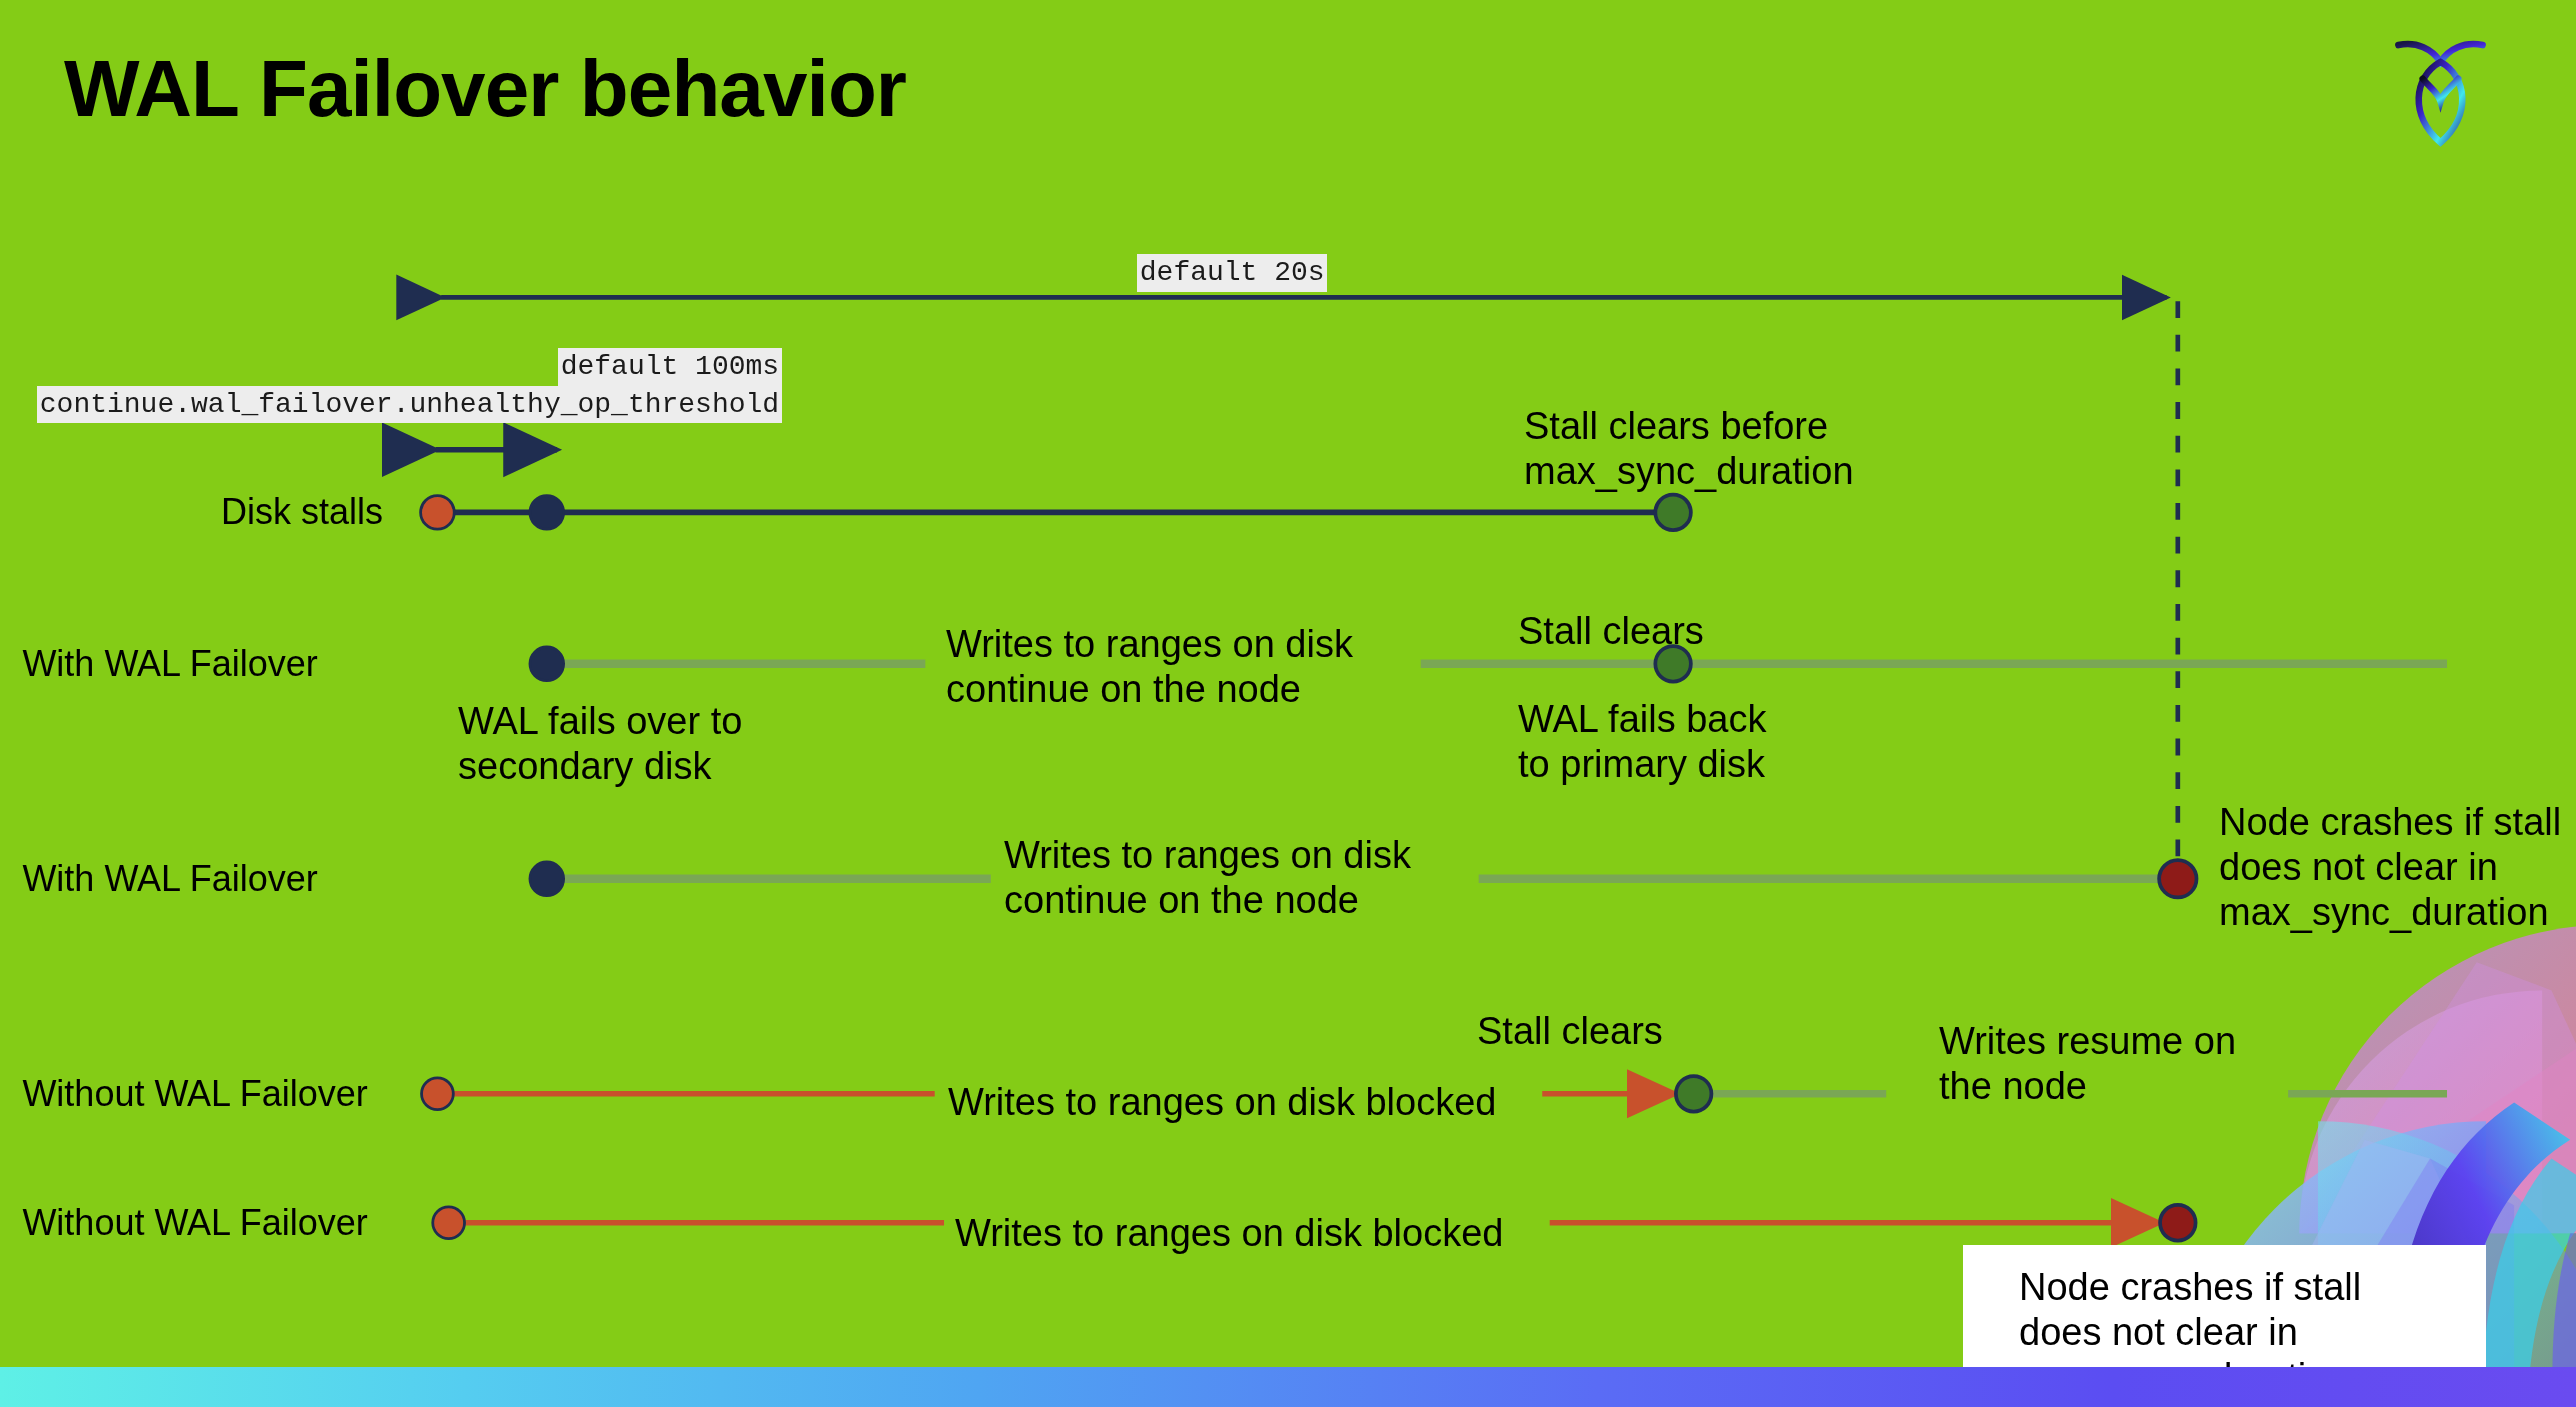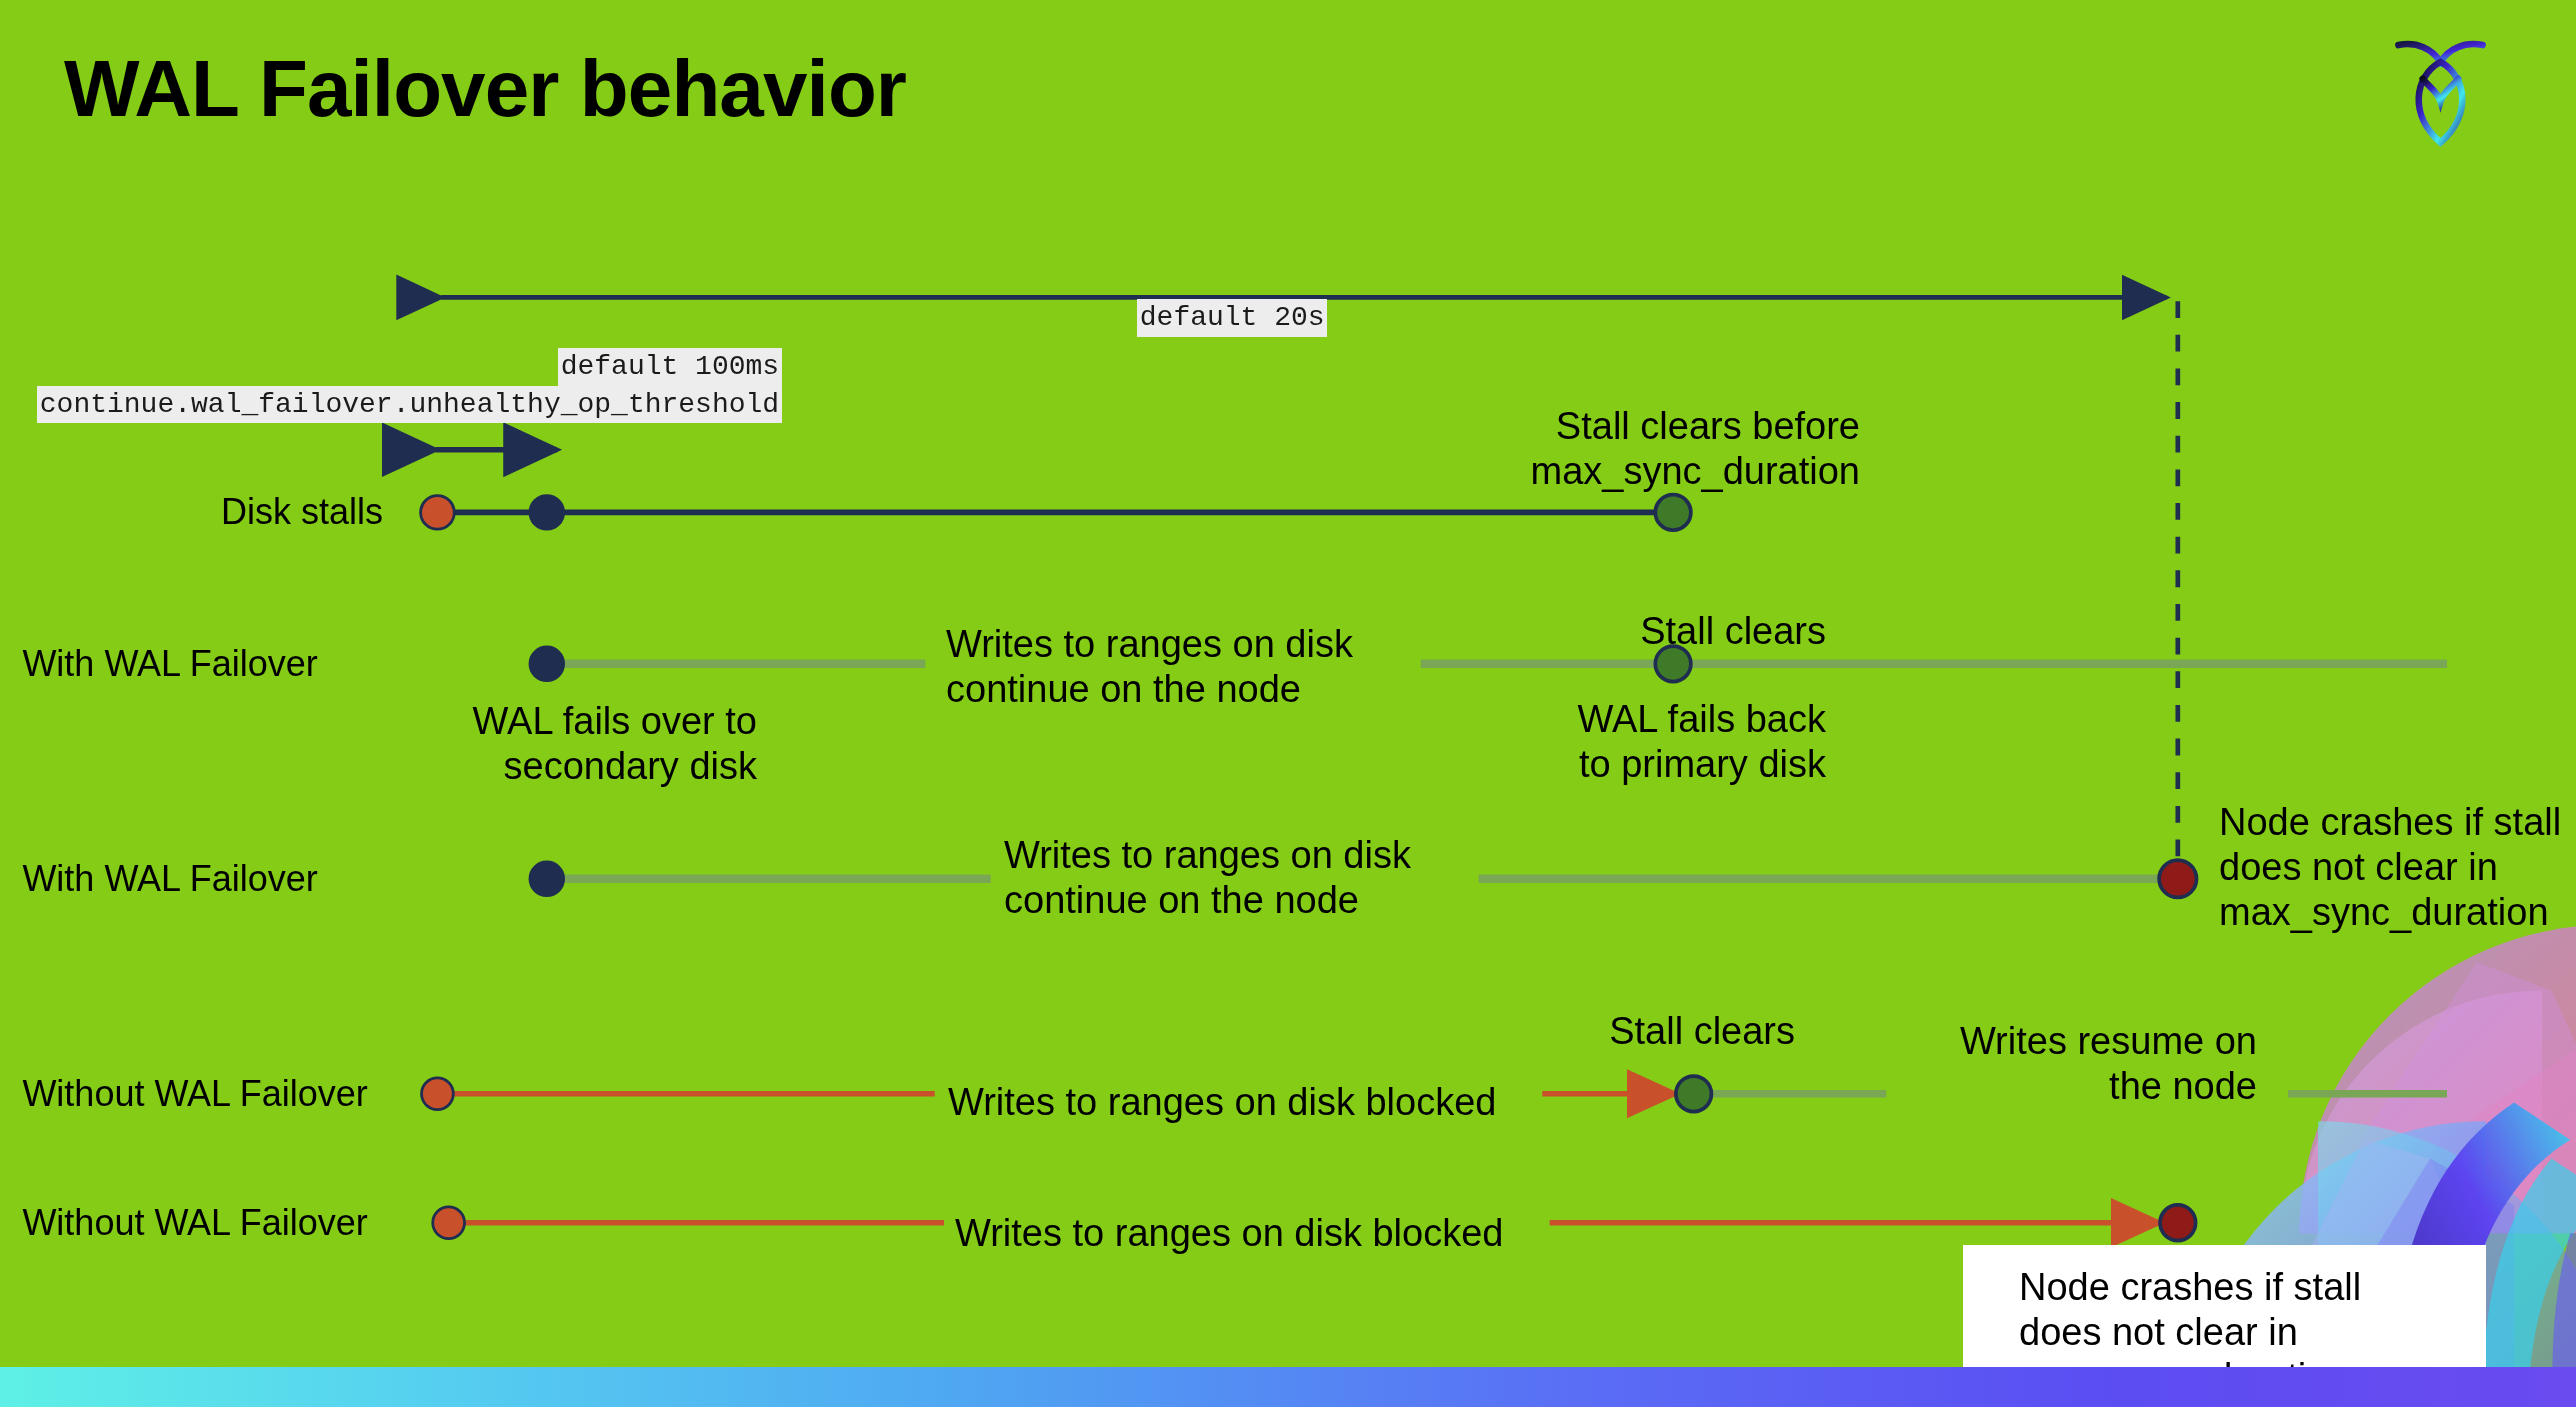--- a/index.html
+++ b/index.html
@@ -18,36 +18,36 @@
     letter-spacing:-0.9px;line-height:1.05;
     white-space:nowrap;
   }
 
   
   .logo{position:absolute;left:2389px;top:30px;width:103px;height:120px;}
 
   
   .codeblk{position:absolute;font-family:"Liberation Mono", monospace;color:#1b1b1b;}
   .codeblk span{background:#ededed;display:inline-block;padding:0.9px 2.8px;line-height:1.28;}
-  .code-top{left:1137px;top:254px;font-size:28px;text-align:left;margin-top:45px;}
+  .code-top{left:1137px;top:254px;font-size:28px;text-align:left;}
   .code-left{left:37px;top:348px;font-size:28px;text-align:right;}
 
   
   svg.canvas{position:absolute;left:0;top:0;width:2576px;height:1408px;overflow:visible;}
 
   
   .rowlabel{
     position:absolute;font-size:36px;color:#000;white-space:nowrap;
     transform:translateY(-50%);
   }
 
   
   .note{
     position:absolute;font-size:38px;color:#000;line-height:1.18;
-    text-align:right;white-space:pre-line;
+    text-align:left;white-space:pre-line;
   }
   .note.left{text-align:left;margin-top:7px;}
 
   
   .fan{position:absolute;left:1991px;top:925px;width:654px;height:523px;overflow:hidden;pointer-events:none;}
 
   
   .callout{
     position:absolute;left:1963px;top:1245px;width:523px;height:163px;
     background:#ffffff;

